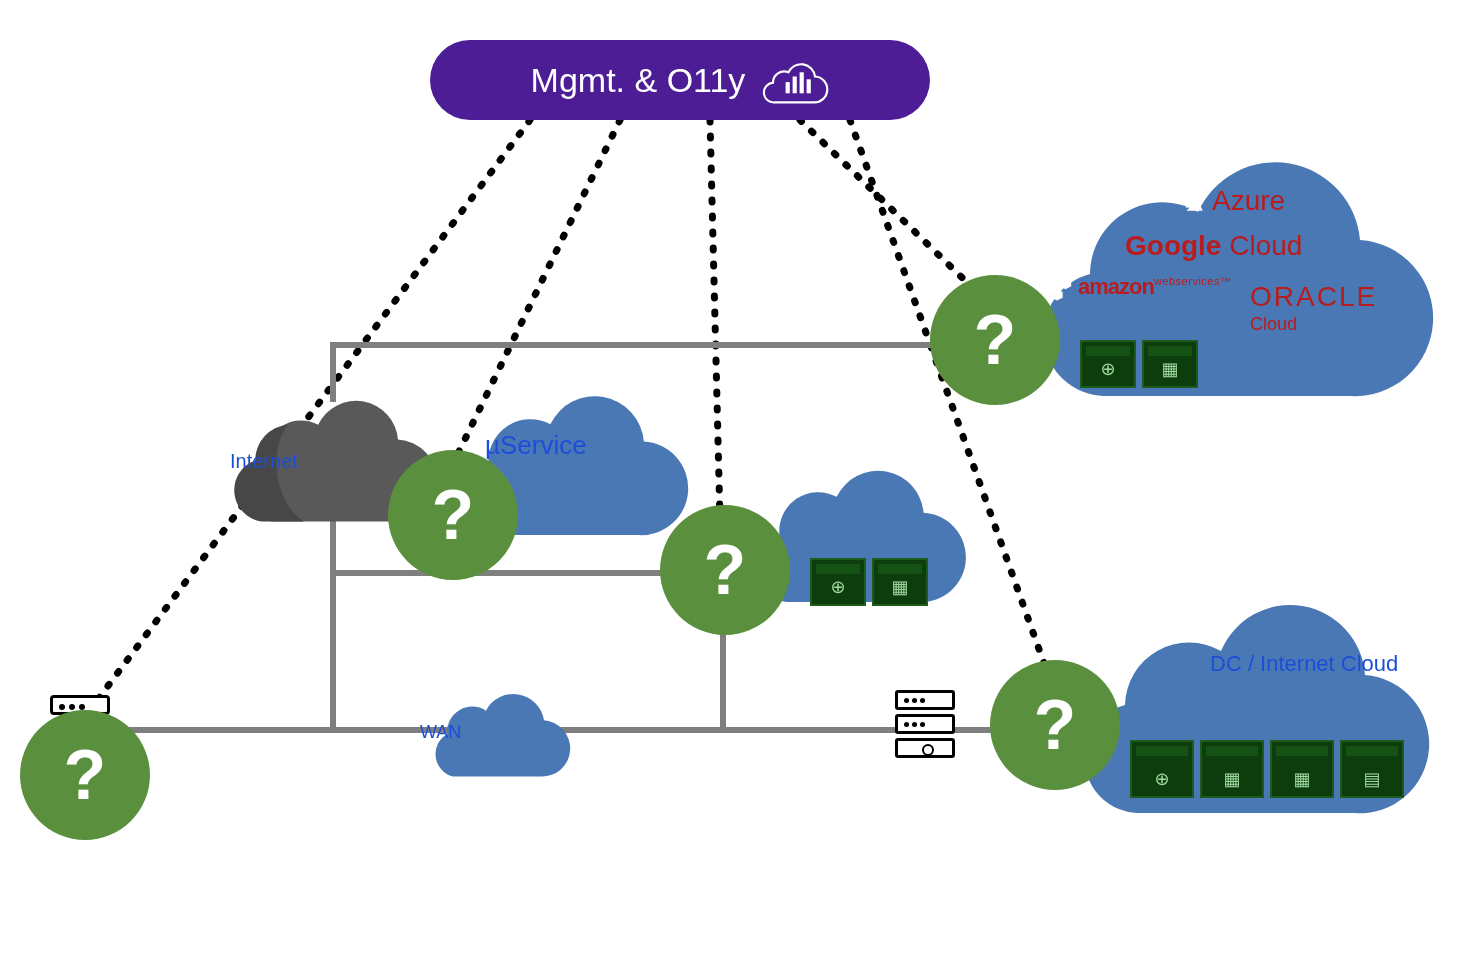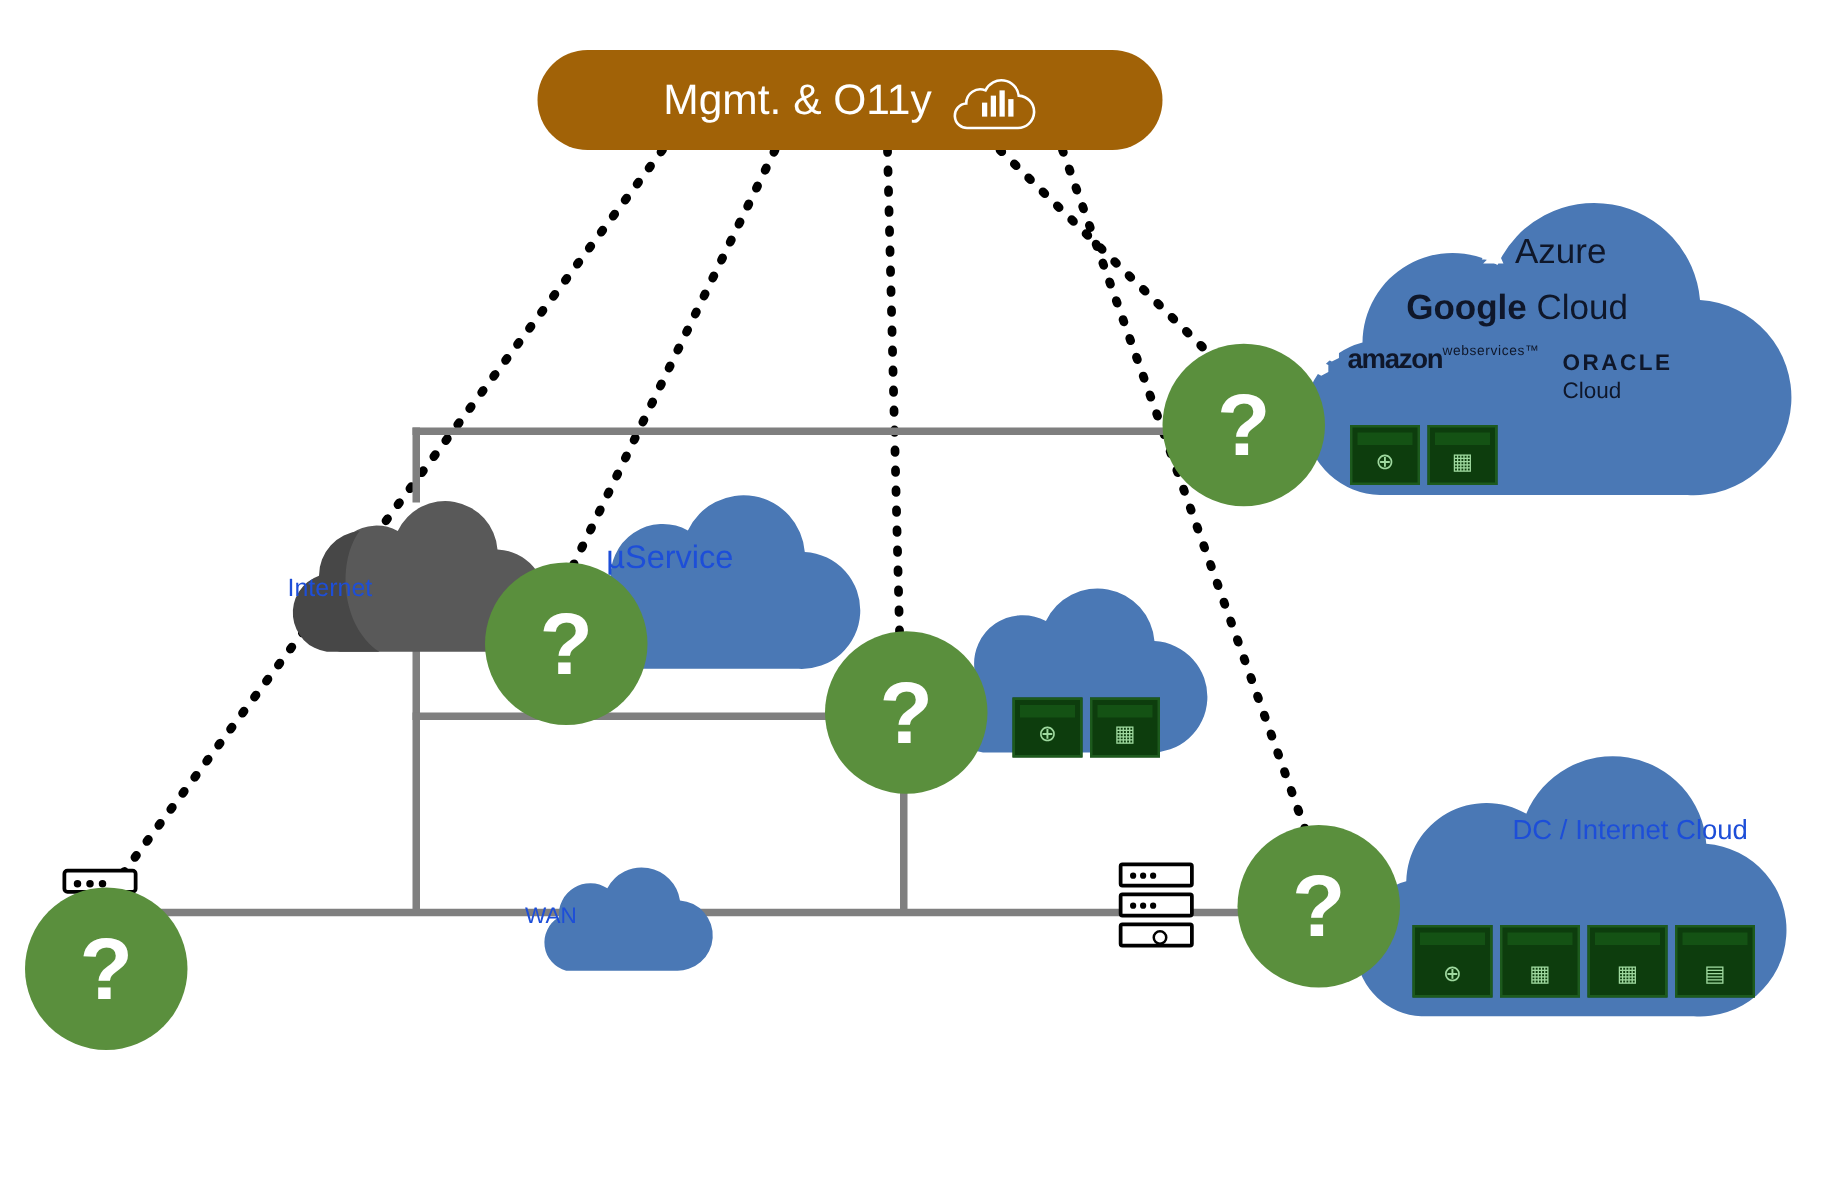--- a/index.html
+++ b/index.html
@@ -11,21 +11,21 @@
     position: relative;
     overflow: hidden;
   }
   .canvas { position: relative; width: 100%; height: 100%; }
 
   
   .mgmt-pill {
     position: absolute;
     left: 430px; top: 40px;
     width: 500px; height: 80px;
-    background: #a16207;
+    background: #4c1d95;
     border-radius: 40px;
     display: flex; align-items: center; justify-content: center;
     color: #fff; font-size: 34px; font-weight: 400;
     gap: 14px;
   }
   .mgmt-pill svg { width: 70px; height: 50px; }
 
   
   .cloud {
     position: absolute;
@@ -35,21 +35,21 @@
   .cloud .cloud-label {
     position: absolute;
     color: #1d4ed8;
     font-size: 20px;
     text-align: left;
     width: 100%;
   }
 
   
   .internet-cloud { left: 230px; top: 375px; width: 210px; height: 150px; }
-  .internet-cloud .cloud-label { top: 85px; font-size: 20px; }
+  .internet-cloud .cloud-label { top: 75px; font-size: 20px; }
 
   .microservice-cloud { left: 445px; top: 380px; width: 250px; height: 160px; }
   .microservice-cloud .cloud-label { top: 50px; font-size: 26px; left: 40px; width: auto; }
 
   .hosted-cloud { left: 740px; top: 450px; width: 230px; height: 160px; }
   .hosted-cloud .cloud-label { top: 40px; left: 80px; width: 130px; font-size: 18px; line-height:1.2; }
 
   .public-cloud { left: 1020px; top: 130px; width: 420px; height: 300px; }
   .dc-cloud { left: 1060px; top: 580px; width: 380px; height: 250px; }
   .dc-cloud .cloud-label { top: 70px; left: 150px; width: 200px; font-size: 22px; line-height:1.25; }
@@ -123,30 +123,30 @@
 
   
   .line {
     position:absolute; background:#7f7f7f;
   }
 
   
   svg.dots { position:absolute; left:0; top:0; width:1470px; height:954px; pointer-events:none; }
 
   
-  .providers { position:absolute; color:#0f172a; }
+  .providers { position:absolute; color:#b91c1c; }
   .prov-azure { left:1180px; top:185px; font-size:28px; font-weight:500; display:flex; align-items:center; gap:6px;}
   .prov-google { left:1125px; top:230px; font-size:28px; }
   .prov-google b { font-weight:600; }
   .prov-aws { left:1040px; top:275px; font-size:16px; line-height:1.1; display:flex; align-items:flex-start; gap:4px;}
   .prov-aws .aws-text { display:flex; flex-direction:row; }
   .prov-aws .aws-text .l1 { font-size:22px; font-weight:600; letter-spacing:-1px;}
   .prov-aws .aws-text .l2 { font-size:11px; letter-spacing:0.5px;}
   .prov-oracle { left:1250px; top:280px; font-size:18px; line-height:1.2;}
-  .prov-oracle .l1 { font-size:18px; letter-spacing:2px; font-weight:700;}
+  .prov-oracle .l1 { font-size:28px; letter-spacing:2px; font-weight:400;}
 </style>
 </head>
 <body>
 
 <div class="canvas">
 
   <svg class="dots">
     <g stroke="#000" stroke-width="7" stroke-dasharray="2 14" stroke-linecap="round" fill="none">
       <line x1="530" y1="120" x2="90" y2="710"></line>
       <line x1="620" y1="120" x2="450" y2="470"></line>

